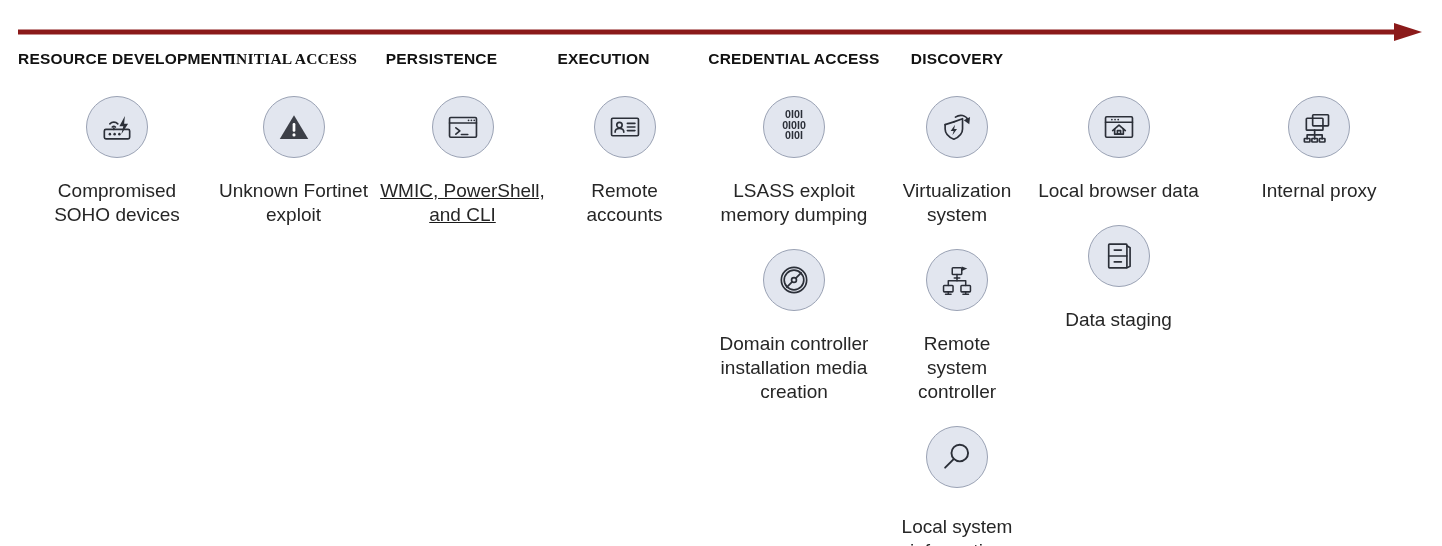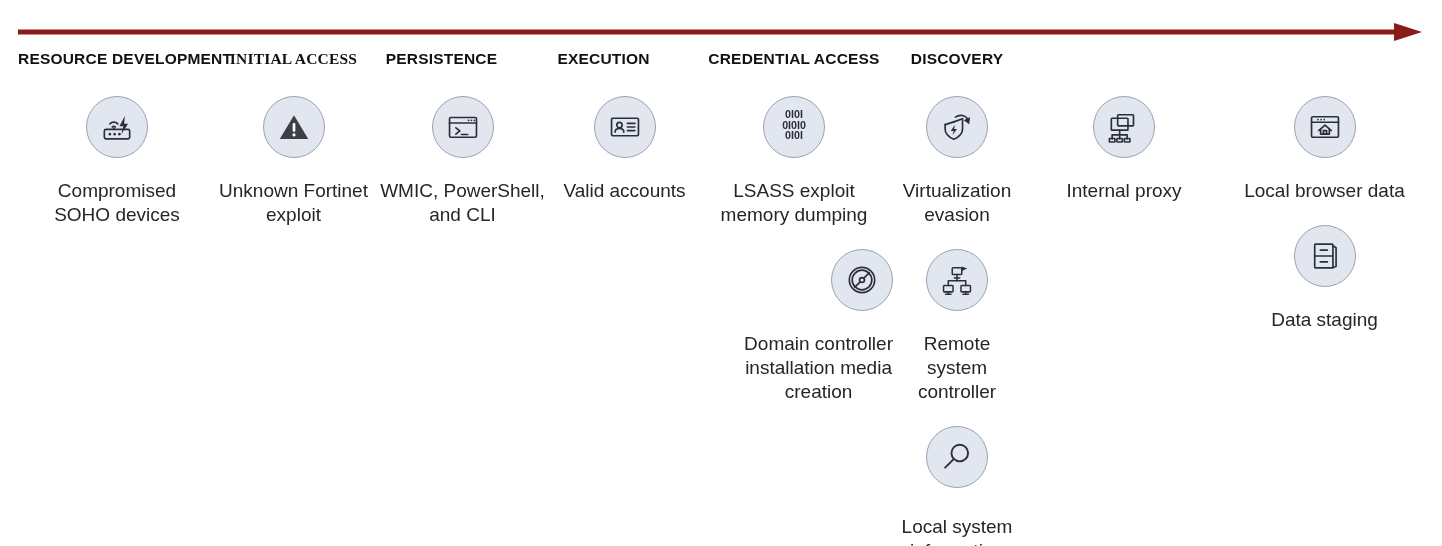--- a/index.html
+++ b/index.html
@@ -121,71 +121,71 @@
       <div class="technique" style="margin-top: 0px;">
         <div class="tech-icon">
           <svg width="38" height="38" viewBox="0 0 48 48">
             <use href="#sym-warning-triangle-icon"></use>
           </svg>
         </div>
         <div class="tech-label">Unknown Fortinet
 exploit</div>
       </div>
     </div>
-    <div class="stage-column" style="margin-left: 0px; width: 183px;">
+    <div class="stage-column" style="margin-left: 0px; width: 183px; text-decoration: underline;">
       <div class="technique" style="margin-top: 0px;">
         <div class="tech-icon">
           <svg width="38" height="38" viewBox="0 0 48 48">
             <use href="#sym-command-prompt-icon"></use>
           </svg>
         </div>
         <div class="tech-label">WMIC, PowerShell,
 and CLI</div>
       </div>
     </div>
     <div class="stage-column" style="margin-left: 0px; width: 141px;">
       <div class="technique" style="margin-top: 0px;">
         <div class="tech-icon">
           <svg width="38" height="38" viewBox="0 0 48 48">
             <use href="#sym-id-badge-icon"></use>
           </svg>
         </div>
-        <div class="tech-label">Valid accounts</div>
+        <div class="tech-label">Remote accounts</div>
       </div>
     </div>
     <div class="stage-column" style="margin-left: 0px; width: 198px;">
       <div class="technique" style="margin-top: 0px;">
         <div class="tech-icon">
           <svg width="38" height="38" viewBox="0 0 48 48">
             <use href="#sym-binary-digits-icon"></use>
           </svg>
         </div>
         <div class="tech-label">LSASS exploit
 memory dumping</div>
       </div>
-      <div class="technique" style="margin-top: 22px; align-items: flex-end;">
+      <div class="technique" style="margin-top: 22px;">
         <div class="tech-icon">
           <svg width="38" height="38" viewBox="0 0 48 48">
             <use href="#sym-optical-disc-icon"></use>
           </svg>
         </div>
         <div class="tech-label">Domain controller
 installation media
 creation</div>
       </div>
     </div>
     <div class="stage-column" style="margin-left: 0px; width: 128px;">
       <div class="technique" style="margin-top: 0px;">
         <div class="tech-icon">
           <svg width="38" height="38" viewBox="0 0 48 48">
             <use href="#sym-shield-bolt-arrow-icon"></use>
           </svg>
         </div>
         <div class="tech-label">Virtualization
-evasion</div>
+system</div>
       </div>
       <div class="technique" style="margin-top: 22px;">
         <div class="tech-icon">
           <svg width="38" height="38" viewBox="0 0 48 48">
             <use href="#sym-network-topology-icon"></use>
           </svg>
         </div>
         <div class="tech-label">Remote system
 controller</div>
       </div>
@@ -193,46 +193,46 @@
         <div class="tech-icon">
           <svg width="38" height="38" viewBox="0 0 48 48">
             <use href="#sym-magnifier-icon"></use>
           </svg>
         </div>
         <div class="tech-label">Local system
 information
 discovery</div>
       </div>
     </div>
+    <div class="stage-column" style="margin-left: 0px; width: 195px;">
+      <div class="technique" style="margin-top: 0px;">
+        <div class="tech-icon">
+          <svg width="38" height="38" viewBox="0 0 48 48">
+            <use href="#sym-browser-home-icon"></use>
+          </svg>
+        </div>
+        <div class="tech-label">Local browser data</div>
+      </div>
+      <div class="technique" style="margin-top: 22px;">
+        <div class="tech-icon">
+          <svg width="38" height="38" viewBox="0 0 48 48">
+            <use href="#sym-filing-cabinet-icon"></use>
+          </svg>
+        </div>
+        <div class="tech-label">Data staging</div>
+      </div>
+    </div>
     <div class="stage-column" style="margin-left: 0px; width: 206px;">
       <div class="technique" style="margin-top: 0px;">
         <div class="tech-icon">
           <svg width="38" height="38" viewBox="0 0 48 48">
             <use href="#sym-dual-monitor-network-icon"></use>
           </svg>
         </div>
         <div class="tech-label">Internal proxy</div>
-      </div>
-    </div>
-    <div class="stage-column" style="margin-left: 0px; width: 195px;">
-      <div class="technique" style="margin-top: 0px;">
-        <div class="tech-icon">
-          <svg width="38" height="38" viewBox="0 0 48 48">
-            <use href="#sym-browser-home-icon"></use>
-          </svg>
-        </div>
-        <div class="tech-label">Local browser data</div>
-      </div>
-      <div class="technique" style="margin-top: 22px;">
-        <div class="tech-icon">
-          <svg width="38" height="38" viewBox="0 0 48 48">
-            <use href="#sym-filing-cabinet-icon"></use>
-          </svg>
-        </div>
-        <div class="tech-label">Data staging</div>
       </div>
     </div>
   </div>
 
 <svg width="0" height="0" style="position:absolute" aria-hidden="true">
   <defs>
 
     <symbol id="sym-router-wifi-bolt-icon" viewBox="0 0 48 48">
       <g fill="none" stroke="#2b2f38" stroke-width="2.1" stroke-linecap="round" stroke-linejoin="round">
         <rect x="8" y="27" width="32" height="12" rx="2"></rect>

